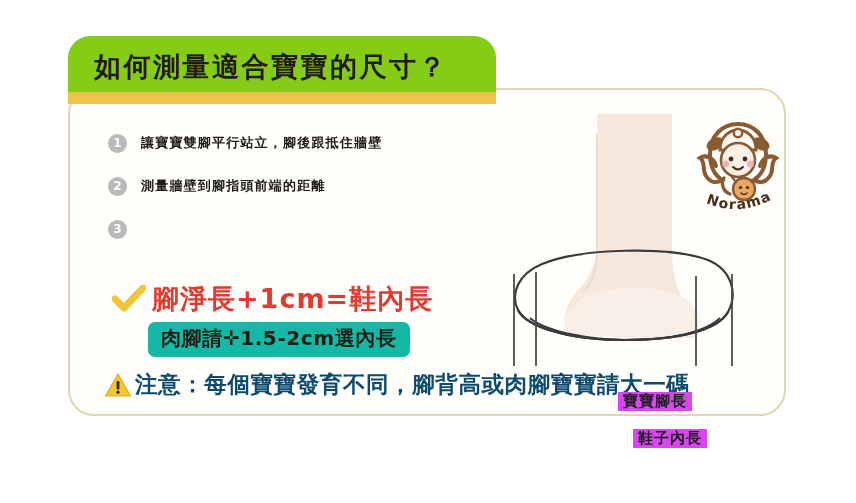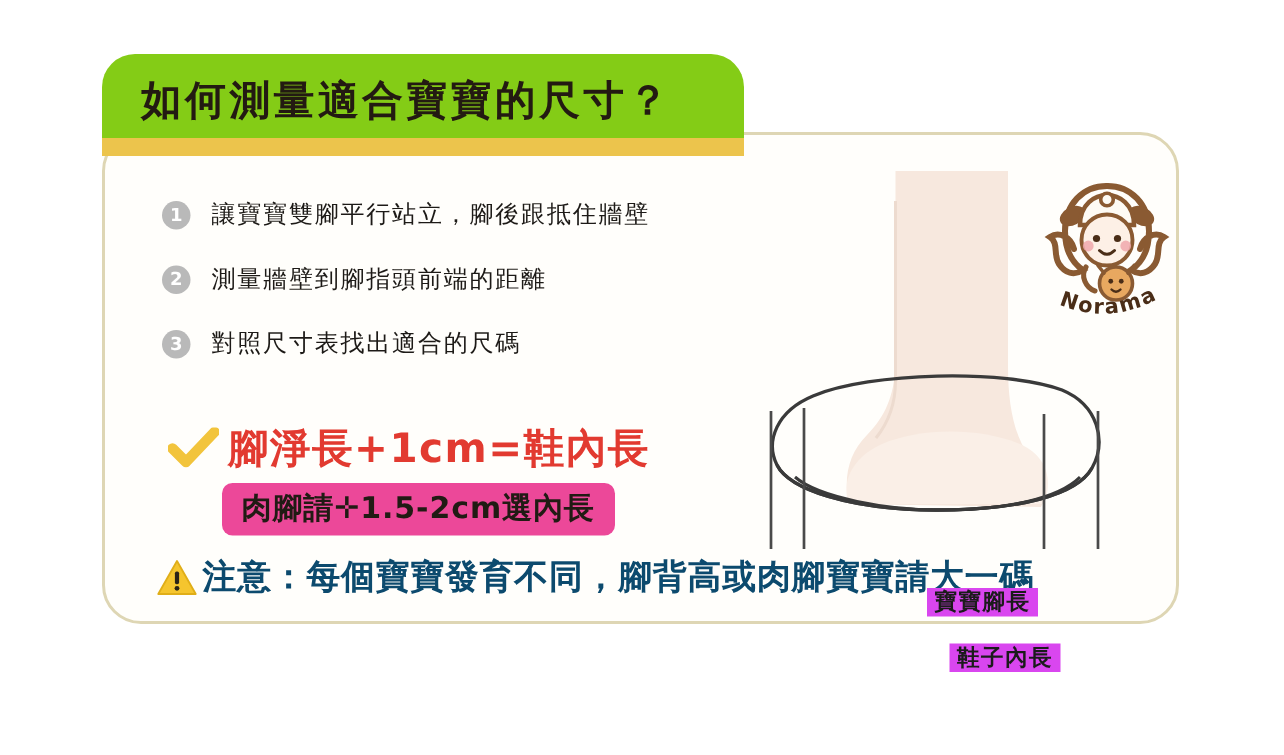--- a/index.html
+++ b/index.html
@@ -82,22 +82,22 @@
     background: #b9b9b9;
     color: #ffffff;
     font-size: 12px;
     line-height: 19px;
     text-align: center;
     flex: 0 0 auto;
     font-weight: 600;
   }
   .step-text {
     margin-left: 14px;
-    font-size: 16px;
-    font-weight: 400;
+    font-size: 13px;
+    font-weight: 700;
     color: #1d1a17;
     letter-spacing: 1.2px;
     white-space: nowrap;
   }
 
   
   #formula-line {
     position: absolute;
     left: 42px;
     top: 191px;
@@ -116,21 +116,21 @@
     color: #e23a30;
     letter-spacing: 1px;
     white-space: nowrap;
   }
 
   
   #note-pill {
     position: absolute;
     left: 78px;
     top: 232px;
-    background: #ec4899;
+    background: #14b8a6;
     border-radius: 7px;
     padding: 3px 13px 5px 13px;
     display: flex;
     align-items: flex-start;
   }
   #note-pill-text {
     font-size: 20px;
     font-weight: 700;
     color: #211b14;
     letter-spacing: 0.6px;
@@ -209,21 +209,20 @@
       <div class="step-text">讓寶寶雙腳平行站立，腳後跟抵住牆壁</div>
     </div>
 
     <div class="step-row">
       <div class="step-num">2</div>
       <div class="step-text">測量牆壁到腳指頭前端的距離</div>
     </div>
 
     <div class="step-row">
       <div class="step-num">3</div>
-      <div class="step-text">對照尺寸表找出適合的尺碼</div>
     </div>
 
   </div>
 
   <div id="formula-line">
     <svg id="check-icon" viewBox="0 0 34 28">
       <path d="M3 14 L12 23 L31 3" stroke="#f2c43c" stroke-width="7" stroke-linecap="round" stroke-linejoin="round" fill="none"></path>
     </svg>
     <div id="formula-text">腳淨長+1cm=鞋內長</div>
   </div>

